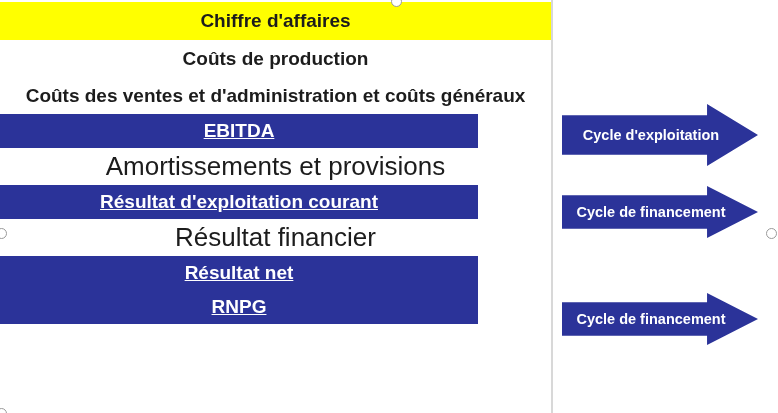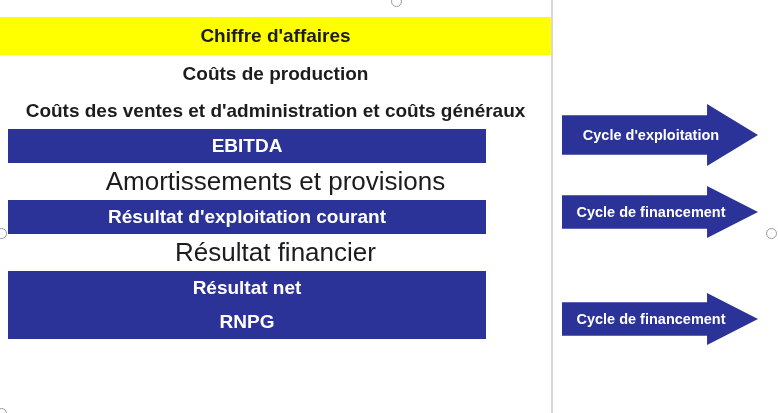--- a/index.html
+++ b/index.html
@@ -40,21 +40,21 @@
     white-space: nowrap;
   }
 
   
   .row.highlight {
     background: #ffff00;
     color: #1c1c1c;
     font-weight: bold;
     font-size: 19px;
     height: 38px;
-    margin-top: 17px;
+    margin-top: 2px;
     width: 551px;
   }
 
   
   .row.plain-bold {
     background: #ffffff;
     color: #1c1c1c;
     font-weight: bold;
     font-size: 19px;
     height: 37px;
@@ -72,21 +72,22 @@
   }
 
   
   .row.bar {
     background: #2b3399;
     color: #ffffff;
     font-weight: bold;
     font-size: 19px;
     height: 34px;
     width: 478px;
-    margin-left: 8px;
+    margin-left: 0;
+    text-decoration: underline;
   }
 
   
   #panel-edge {
     position: absolute;
     left: 551px;
     top: 0px;
     width: 2px;
     height: 413px;
     background: #d8d8d8;

